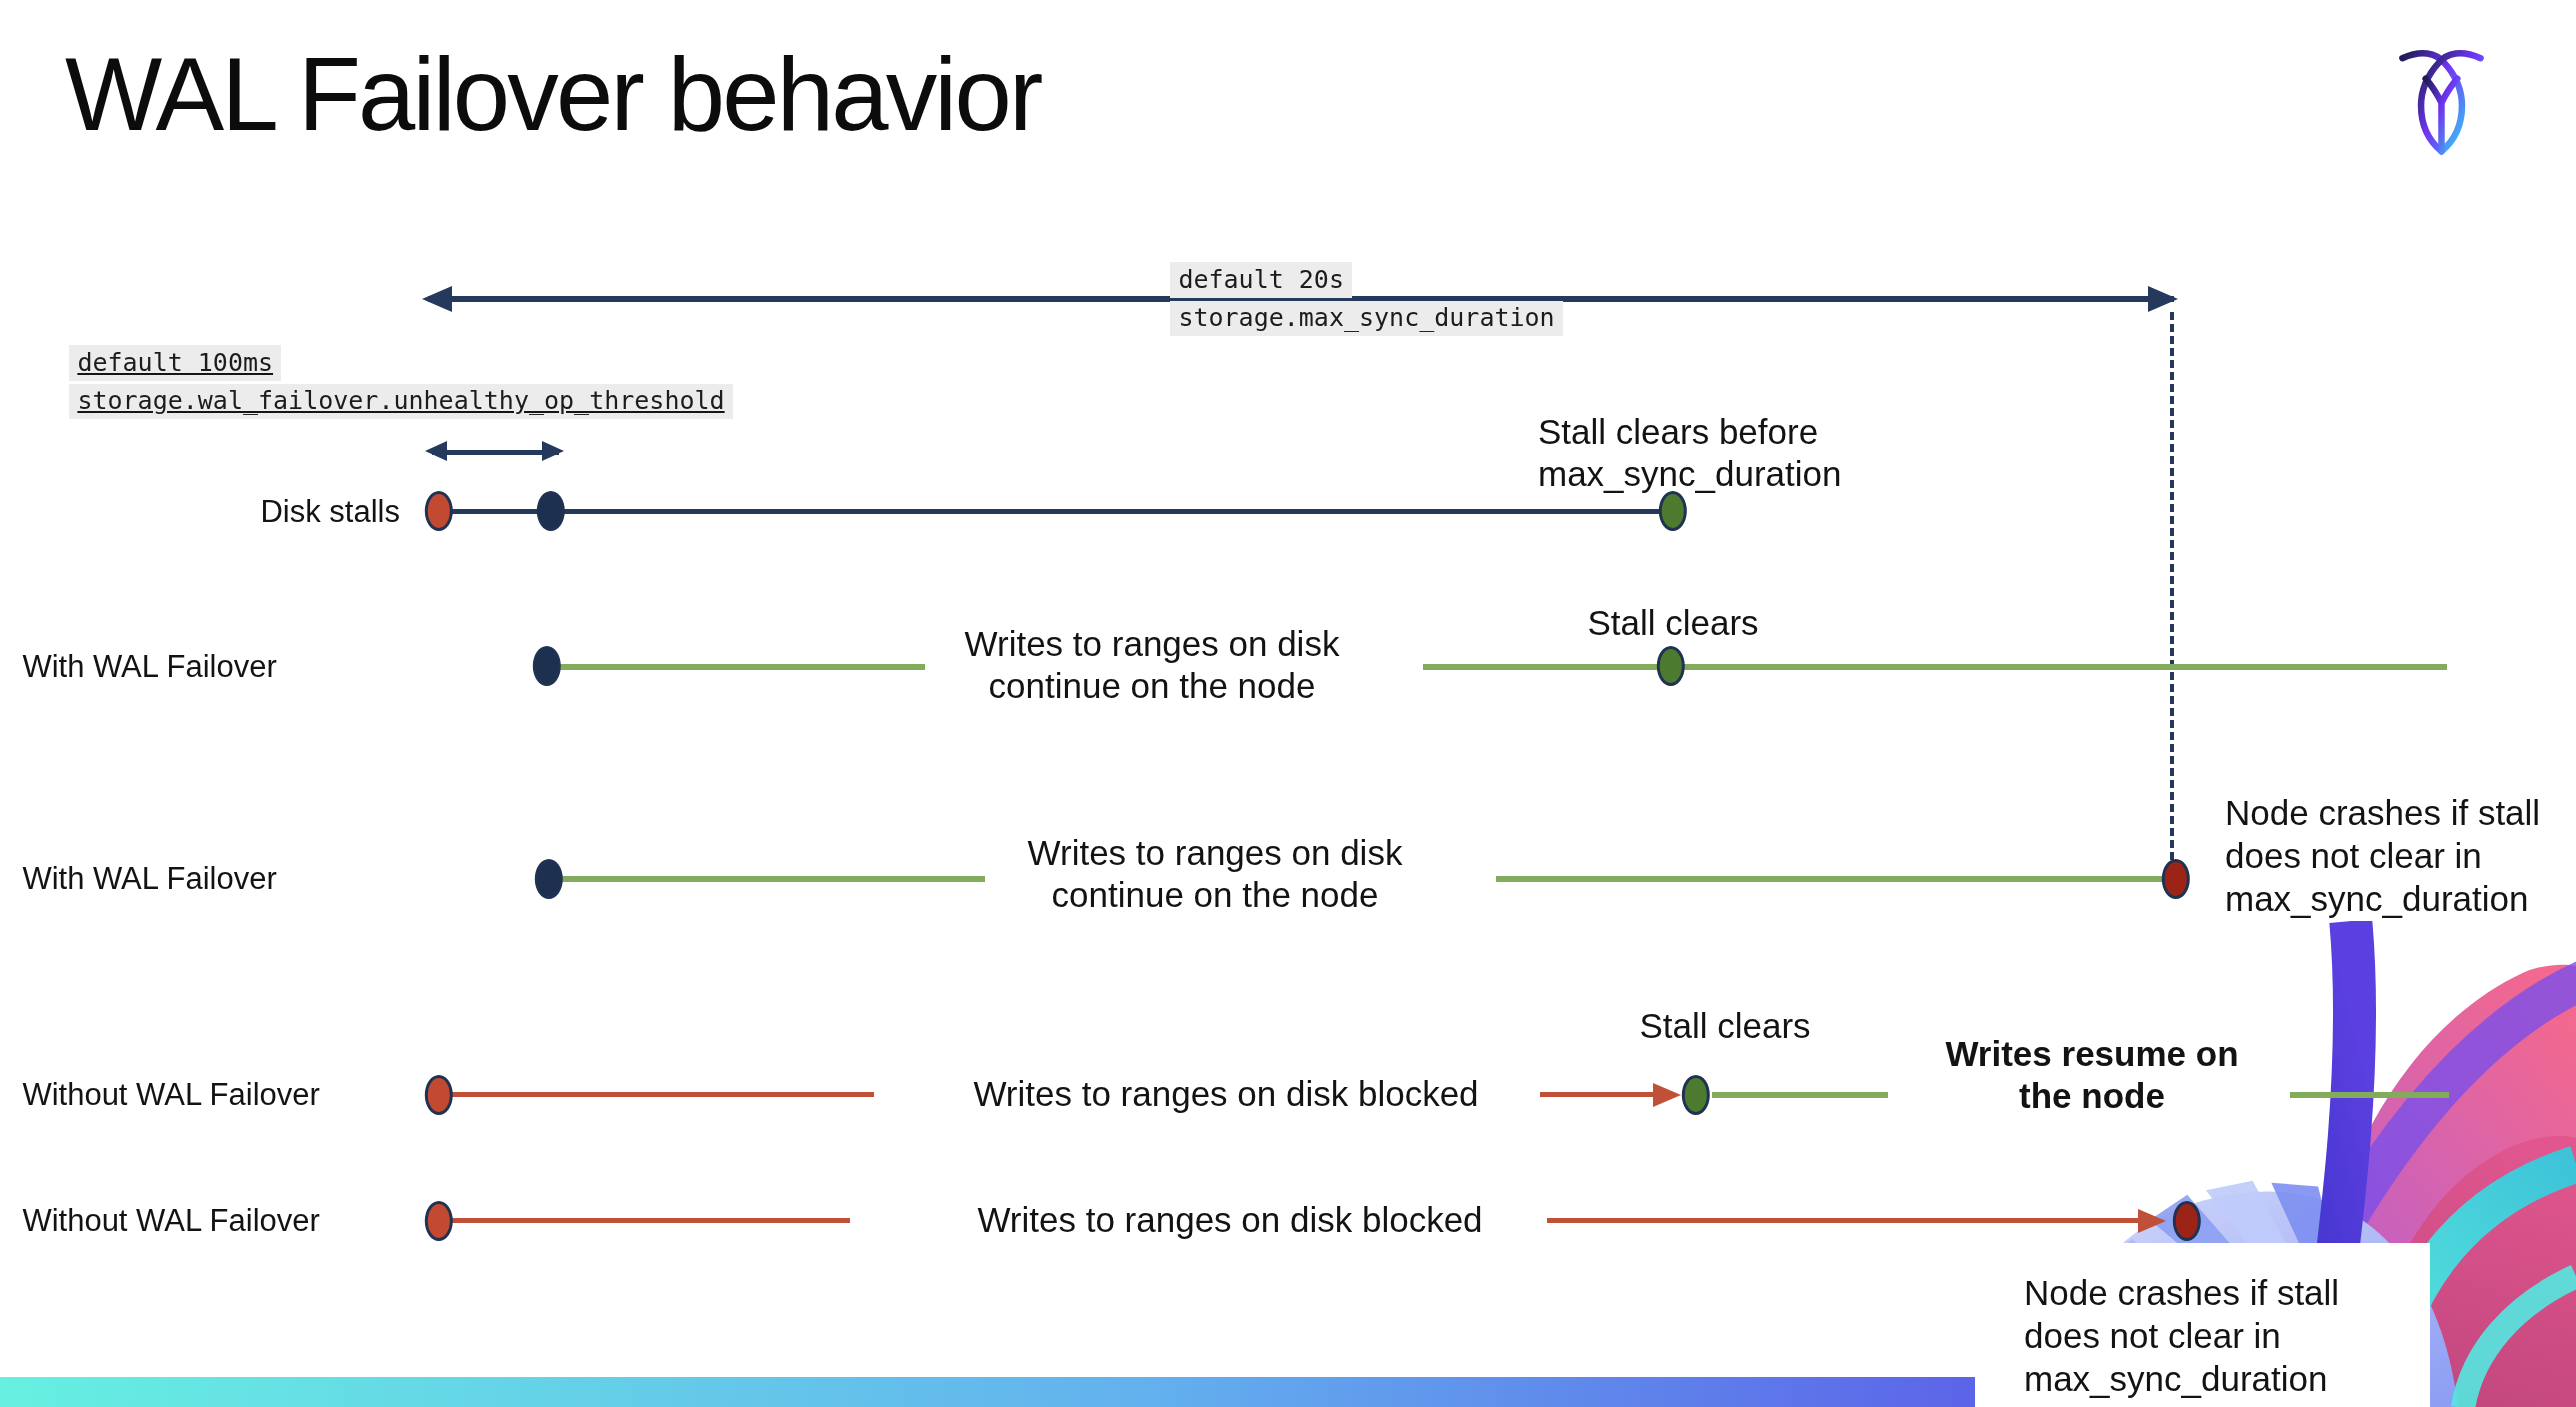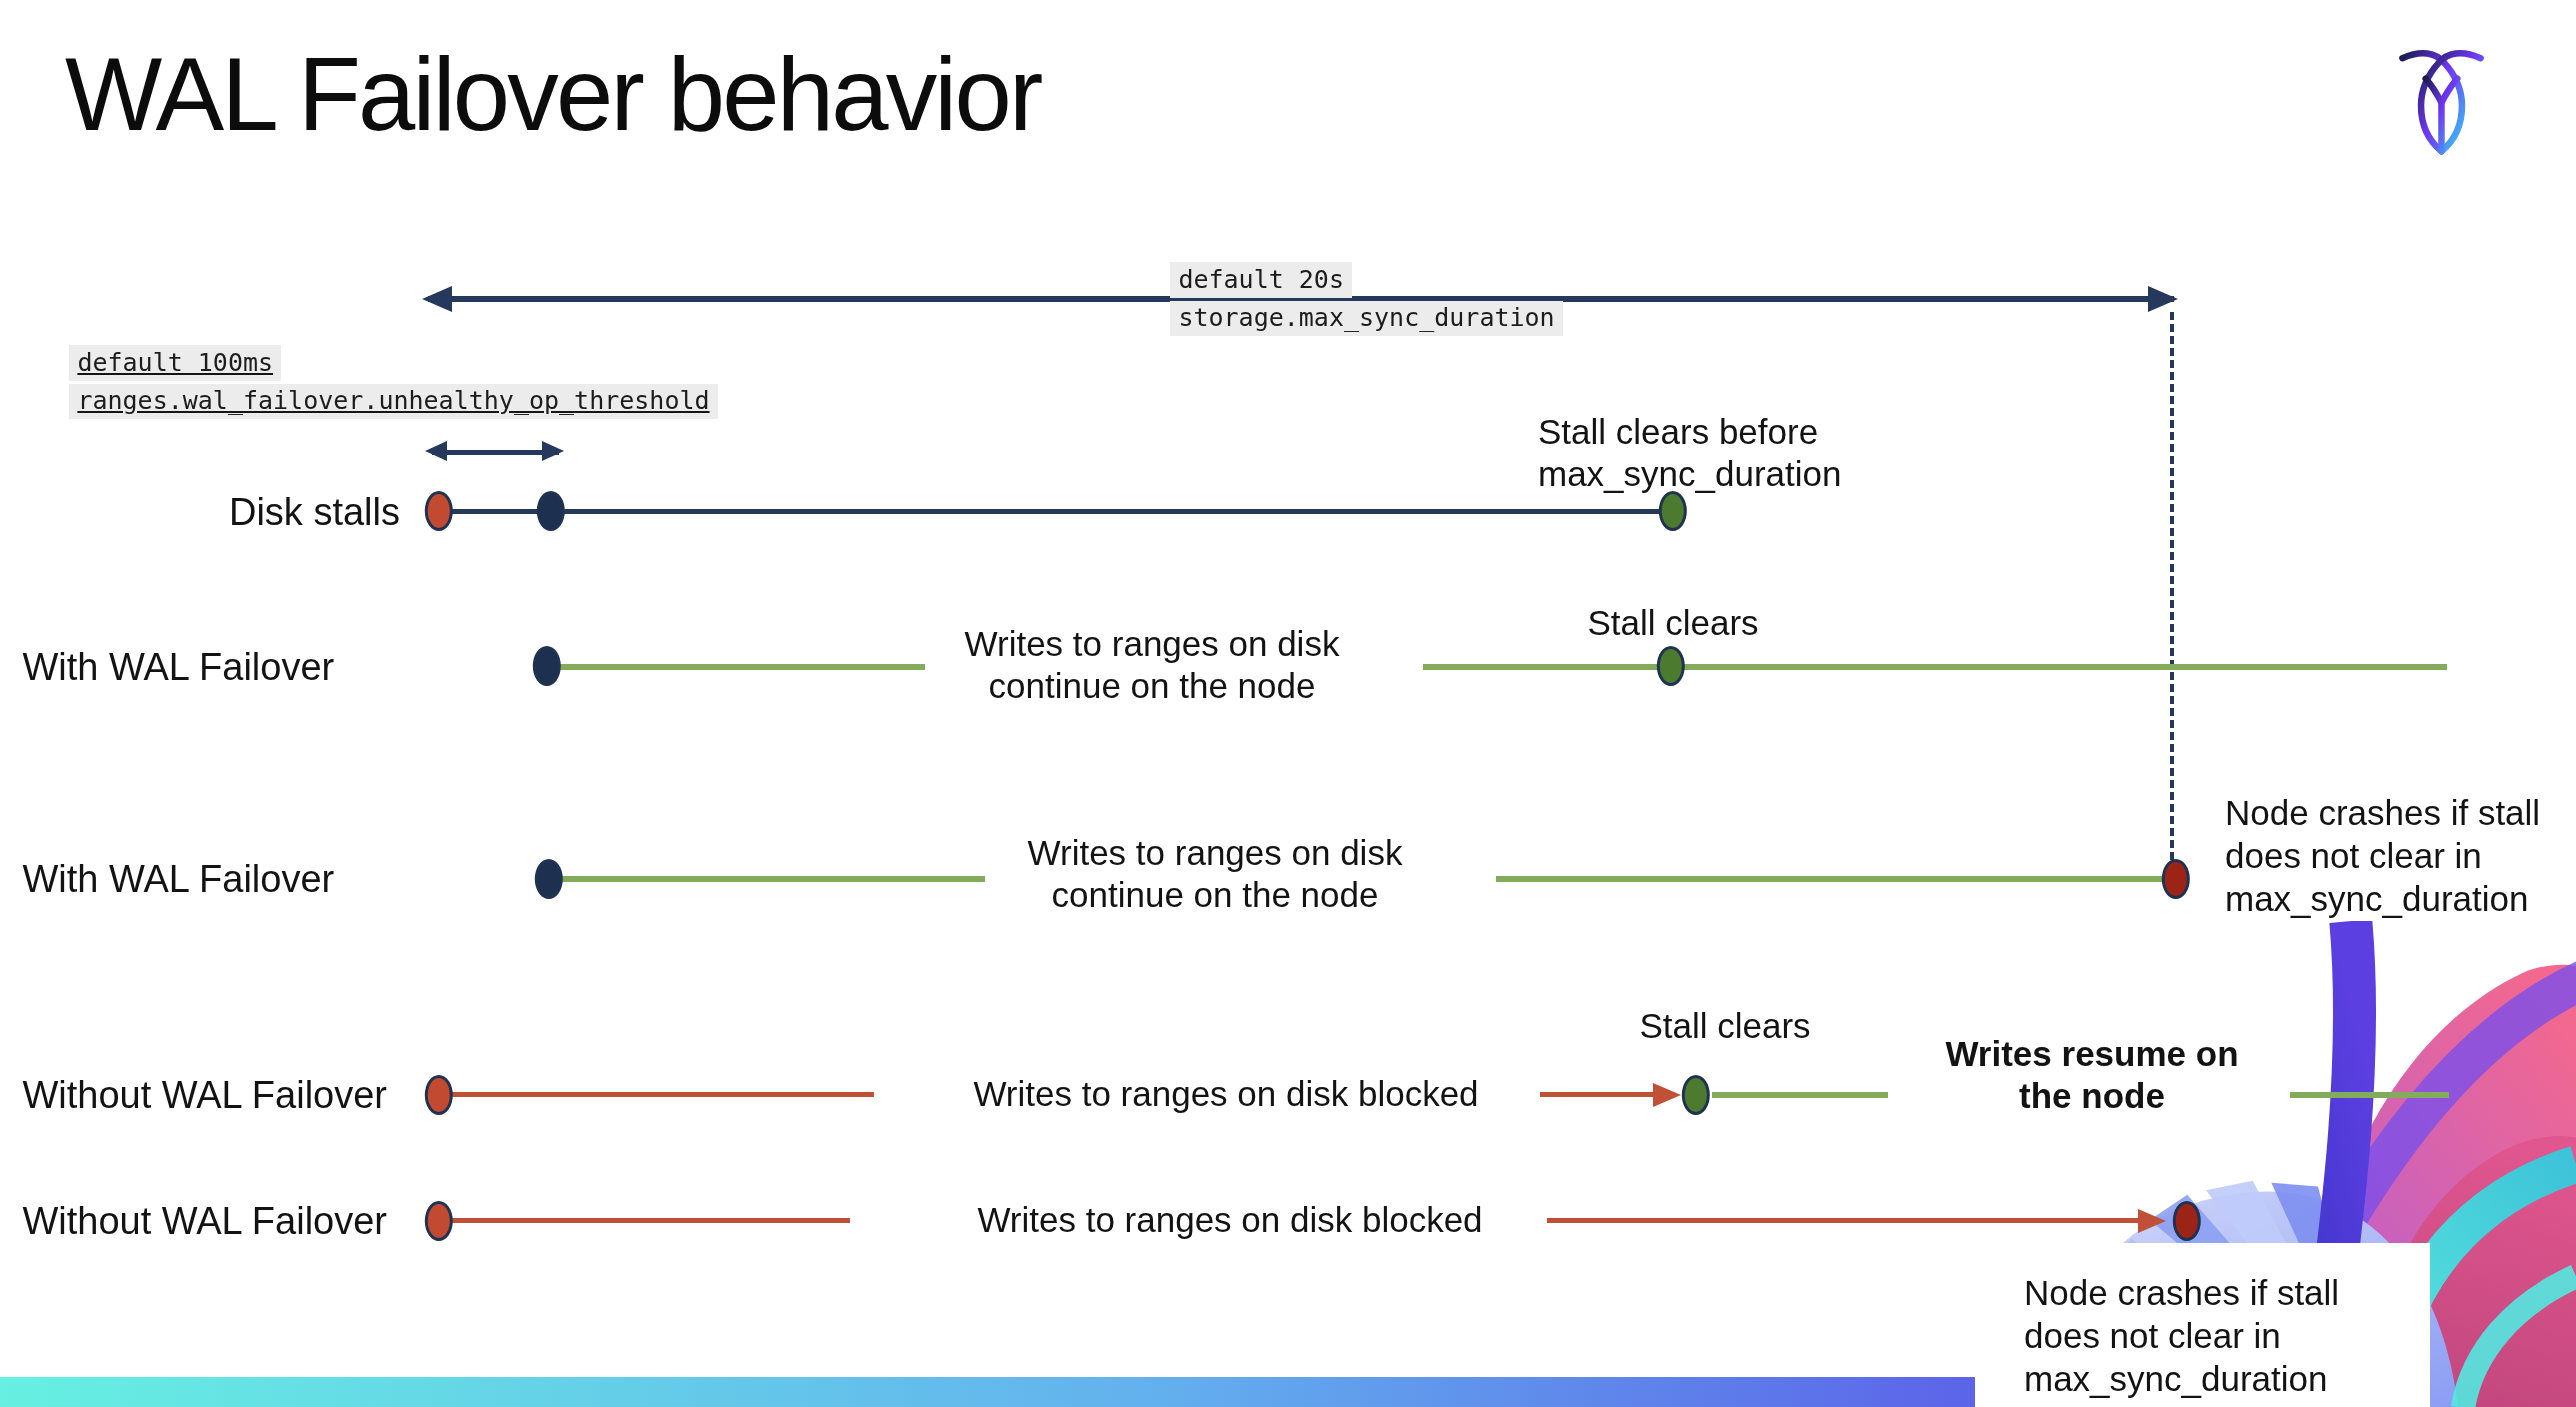--- a/index.html
+++ b/index.html
@@ -4,21 +4,21 @@
 <style>
   html,body{margin:0;padding:0;background:#ffffff;}
   .slide{position:relative;width:2576px;height:1408px;background:#ffffff;overflow:hidden;
          font-family:"Liberation Sans", sans-serif;color:#151515;}
 
   
   .title{position:absolute;left:65px;top:36px;font-size:103px;font-weight:400;
          letter-spacing:-2.8px;color:#0c0c0c;}
   .note{position:absolute;font-size:35px;line-height:42px;color:#131313;white-space:pre-line;z-index:5;}
   .note.center{transform:translate(-50%,-50%);text-align:center;width:max-content;}
-  .row-label{position:absolute;font-size:38px;line-height:42px;color:#131313;z-index:5;}
+  .row-label{position:absolute;font-size:31px;line-height:42px;color:#131313;z-index:5;}
   .code-block{position:absolute;z-index:6;padding-left:28px;}
   .code-chip{display:table;font-family:"DejaVu Sans Mono", monospace;font-size:25px;
              line-height:32px;background:#ECECEC;color:#1c1c1c;padding:1.9px 8.4px;margin-bottom:2.8px;}
 
   
   .tl-line{position:absolute;z-index:4;}
   .navy-line{height:4.7px;background:#24395B;}
   .green-line{height:5.6px;background:#82AB5C;}
   .red-line{height:4.7px;background:#C05038;}
   .dot{position:absolute;width:22.4px;height:34px;border:3.7px solid #203252;border-radius:50%;
@@ -111,21 +111,21 @@
   <div class="tri tri-left-navy" style="left:422px;top:299px;"></div>
   <div class="tri tri-right-navy" style="left:2148px;top:299px;"></div>
 
   <div class="code-block" style="left:1142px;top:262px;">
     <div class="code-chip">default 20s</div>
     <div class="code-chip">storage.max_sync_duration</div>
   </div>
 
   <div class="code-block" style="left:41px;top:345px;text-decoration:underline;">
     <div class="code-chip">default 100ms</div>
-    <div class="code-chip">ranges.wal_failover.unhealthy_op_threshold</div>
+    <div class="code-chip">storage.wal_failover.unhealthy_op_threshold</div>
   </div>
   <div class="tl-line navy-line" style="left:432px;top:450px;width:127px;"></div>
   <div class="tri tri-left-navy-sm" style="left:425px;top:451px;"></div>
   <div class="tri tri-right-navy-sm" style="left:542px;top:451px;"></div>
 
   <div class="dashed-v" style="left:2170px;top:312px;height:548px;"></div>
 
   <div class="row-label" style="left:140px;top:491px;width:260px;text-align:right;">Disk stalls</div>
   <div class="tl-line navy-line" style="left:439px;top:509px;width:1234px;"></div>
   <div class="dot dot-red" style="left:439px;top:511px;"></div>

